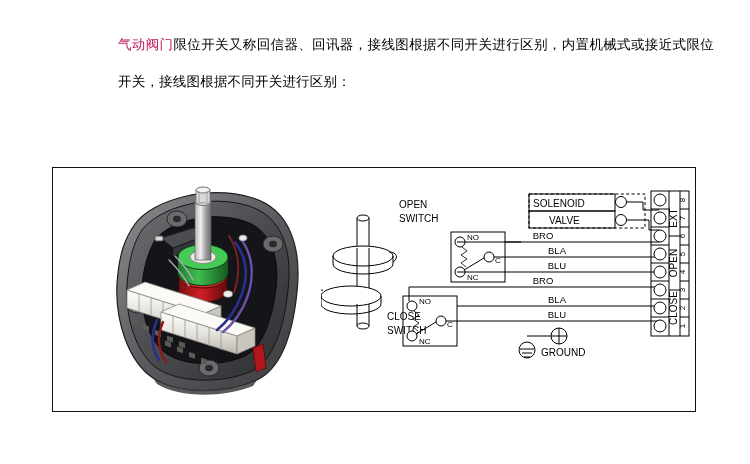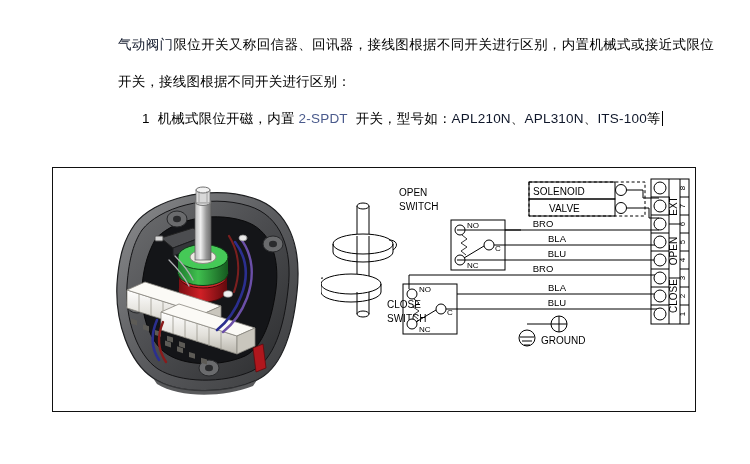--- a/index.html
+++ b/index.html
@@ -42,21 +42,21 @@
   }
   .para.p1 {
     padding-left: 96px;
     text-indent: 0;
     padding-right: 14px;
   }
   .para.p2 {
     padding-left: 120px;
   }
   .blue {
-    color: #0f172a;
+    color: #be185d;
   }
   .grayblue {
     color: #4a5a8c;
   }
   .caret {
     display: inline-block;
     width: 1px;
     height: 15px;
     background: #000;
     vertical-align: -3px;
@@ -88,21 +88,21 @@
     width: 280px;
     height: 234px;
     background: #fdfdfd;
   }
   .photo svg { display: block; }
 
   
   .schematic {
     position: absolute;
     left: 268px;
-    top: 6px;
+    top: 18px;
     width: 372px;
     height: 240px;
   }
   .schematic svg { display: block; }
 
   .sch-text {
     font-family: "Liberation Sans", "DejaVu Sans", sans-serif;
     font-size: 10px;
     fill: #000000;
   }
@@ -123,21 +123,20 @@
 </style>
 </head>
 <body>
 
 <div id="page">
 
   <div class="article">
 
     <div class="para p1"><span class="blue">气动阀门</span><span>限位开关又称回信器、回讯器，接线图根据不同开关进行区别，内置机械式或接近</span><span>式限位开关，接线图根据不同开关进行区别：</span></div>
 
-    <div class="para p2"><span>1</span>&nbsp;&nbsp;<span>机械式限位开磁，内置</span>&nbsp;<span class="grayblue">2-SPDT</span>&nbsp;&nbsp;<span>开关，型号如：</span><span class="blue">APL210N</span><span>、</span><span class="blue">APL310N</span><span>、</span><span class="blue">ITS-100</span><span>等</span><span class="caret"></span></div>
 
   </div>
 
   <div class="figure-frame">
     <div class="figure-inner">
 
       <div class="photo">
         <svg width="280" height="234" viewBox="0 0 280 234" xmlns="http://www.w3.org/2000/svg">
           <defs>
             <linearGradient id="bodyGrad" x1="0" y1="0" x2="1" y2="1">

